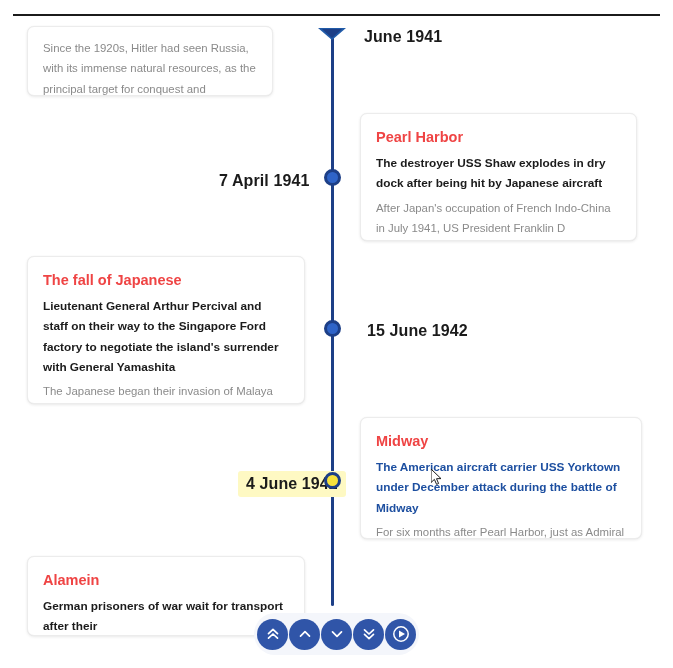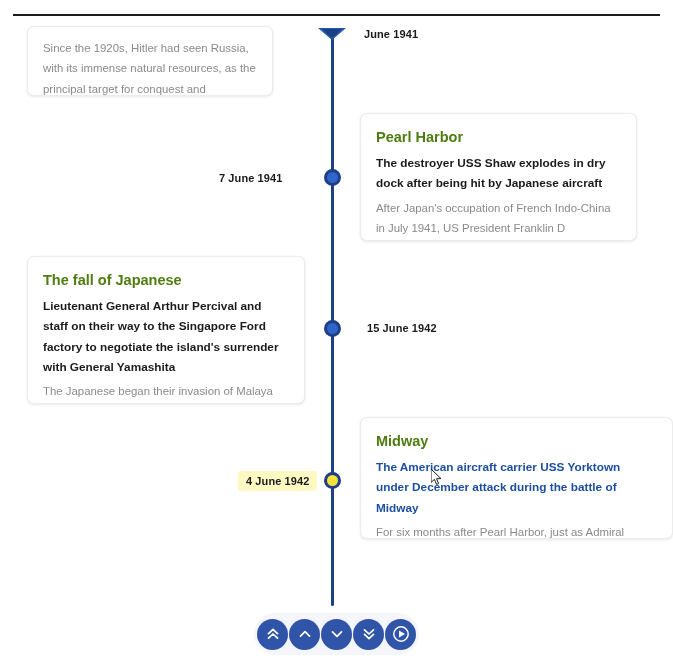--- a/index.html
+++ b/index.html
@@ -76,21 +76,21 @@
     border: 3px solid #1d3f87;
   }
   .node.active {
     background: #f7e23c;
     border: 3px solid #1d3f87;
   }
 
   
   .date-label {
     position: absolute;
-    font-size: 11px;
+    font-size: 16px;
     font-weight: bold;
     color: #1b1b1b;
     white-space: nowrap;
     letter-spacing: 0.1px;
   }
   .date-label.hl {
     background: #fef9c3;
     padding: 4px 8px;
     border-radius: 3px;
   }
@@ -102,21 +102,21 @@
     background: #ffffff;
     border: 1px solid #ececec;
     border-radius: 7px;
     box-shadow: 0 1px 3px rgba(0,0,0,0.09), 0 0 1px rgba(0,0,0,0.05);
     padding: 14px 16px 14px 15px;
     overflow: hidden;
   }
   .card-title {
     font-size: 14.5px;
     font-weight: bold;
-    color: #4d7c0f;
+    color: #ef4444;
     margin: 0 0 7px 0;
     line-height: 1.25;
   }
   .card-sub {
     font-size: 11.8px;
     font-weight: bold;
     color: #1b1b1b;
     line-height: 1.72;
     margin: 0 0 4px 0;
   }
@@ -180,47 +180,51 @@
   <div class="axis-line"></div>
   <div class="axis-cap"></div>
   <div class="axis-cap-inner"></div>
 
   <div class="card" style="left:27px; top:26px; width:246px; height:70px; padding-top:11px;">
     <p class="card-body">Since the 1920s, Hitler had seen Russia, with its immense natural resources, as the principal target for conquest and</p>
 
   </div>
   <div class="date-label" style="left:364px; top:28px;">June 1941</div>
 
-  <div class="date-label" style="left:219px; top:172px;">7 June 1941</div>
+  <div class="date-label" style="left:219px; top:172px;">7 April 1941</div>
   <div class="node blue" style="left:324px; top:169px;"></div>
   <div class="card" style="left:360px; top:113px; width:277px; height:128px;">
     <h3 class="card-title">Pearl Harbor</h3>
     <p class="card-sub">The destroyer USS Shaw explodes in dry dock after being hit by Japanese aircraft</p>
     <p class="card-body">After Japan's occupation of French Indo-China in July 1941, US President Franklin D Roosevelt, followed by Britain and</p>
 
   </div>
 
   <div class="card" style="left:27px; top:256px; width:278px; height:148px;">
     <h3 class="card-title">The fall of Japanese</h3>
     <p class="card-sub">Lieutenant General Arthur Percival and staff on their way to the Singapore Ford factory to negotiate the island's surrender with General Yamashita</p>
     <p class="card-body">The Japanese began their invasion of Malaya on 8 December 1941, and very soon the British and empire</p>
 
   </div>
   <div class="node blue" style="left:324px; top:320px;"></div>
   <div class="date-label" style="left:367px; top:322px;">15 June 1942</div>
 
   <div class="date-label hl" style="left:238px; top:471px;">4 June 1942</div>
   <div class="node active" style="left:324px; top:472px;"></div>
-  <div class="card" style="left:360px; top:417px; width:313px; height:122px;">
+  <div class="card" style="left:360px; top:417px; width:282px; height:122px;">
     <h3 class="card-title">Midway</h3>
     <p class="card-sub link">The American aircraft carrier USS Yorktown under December attack during the battle of Midway</p>
     <p class="card-body">For six months after Pearl Harbor, just as Admiral Yamamoto predicted, Japanese forces carried all before</p>
 
   </div>
 
+  <div class="card" style="left:27px; top:556px; width:278px; height:80px;">
+    <h3 class="card-title">Alamein</h3>
+    <p class="card-sub">German prisoners of war wait for transport after their</p>
+  </div>
 
   <div class="nav-pill">
 
     <button class="nav-btn">
       <span>
         <svg width="16" height="16" viewBox="0 0 16 16" fill="none" stroke="#ffffff" stroke-width="1.7" stroke-linecap="round" stroke-linejoin="round">
           <polyline points="3.5,7.6 8,3.4 12.5,7.6"></polyline>
           <polyline points="3.5,12.2 8,8 12.5,12.2"></polyline>
         </svg>
       </span>

